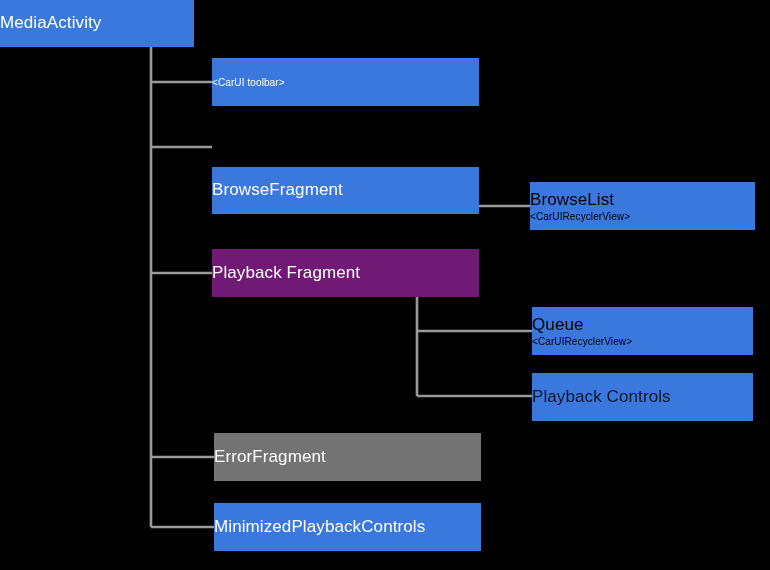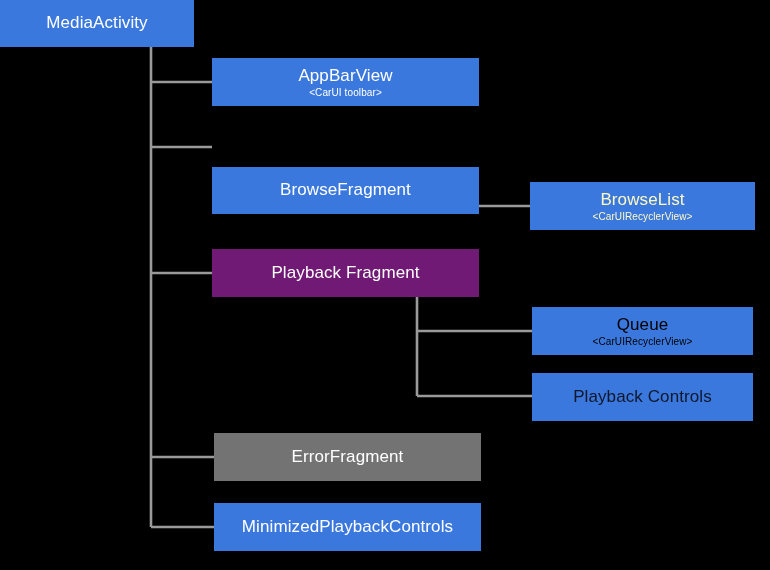--- a/index.html
+++ b/index.html
@@ -16,21 +16,21 @@
     height: 570px;
     background: #000000;
     overflow: hidden;
   }
   .node {
     position: absolute;
     background: #3b78dd;
     color: #ffffff;
     display: flex;
     flex-direction: column;
-    align-items: center;
+    align-items: flex-start;
     justify-content: center;
     box-sizing: border-box;
     text-align: center;
     line-height: 1.18;
   }
   .node .title {
     font-size: 17px;
     letter-spacing: 0.1px;
     white-space: nowrap;
   }
@@ -65,27 +65,26 @@
       <path d="M417,297 L417,396" stroke="#9a9a9a" stroke-width="2.6" fill="none" stroke-linecap="butt" stroke-linejoin="miter"></path>
       <path d="M417,331 L532,331" stroke="#9a9a9a" stroke-width="2.6" fill="none" stroke-linecap="butt" stroke-linejoin="miter"></path>
       <path d="M417,396 L532,396" stroke="#9a9a9a" stroke-width="2.6" fill="none" stroke-linecap="butt" stroke-linejoin="miter"></path>
     </svg>
 
   <div class="nodes">
       <div class="node" style="left: 0px; top: 0px; width: 194px; height: 47px; background: rgb(59, 120, 221); color: rgb(255, 255, 255);">
         <div class="title">MediaActivity</div>
       </div>
       <div class="node" style="left: 212px; top: 58px; width: 267px; height: 48px; background: rgb(59, 120, 221); color: rgb(255, 255, 255);">
-        <div class="title">AppBarView</div>
         <div class="subtitle">&lt;CarUI toolbar&gt;</div>
       </div>
       <div class="node" style="left: 212px; top: 124px; width: 267px; height: 47px; background: rgb(59, 120, 221); color: rgb(255, 255, 255); margin-top: 43px;">
         <div class="title">BrowseFragment</div>
       </div>
-      <div class="node" style="left: 530px; top: 182px; width: 225px; height: 48px; background: rgb(59, 120, 221); color: #fef9c3;">
+      <div class="node" style="left: 530px; top: 182px; width: 225px; height: 48px; background: rgb(59, 120, 221); color: #000000;">
         <div class="title">BrowseList</div>
         <div class="subtitle">&lt;CarUIRecyclerView&gt;</div>
       </div>
       <div class="node" style="left: 212px; top: 249px; width: 267px; height: 48px; background: #701a75; color: rgb(255, 255, 255);">
         <div class="title">Playback Fragment</div>
       </div>
       <div class="node" style="left: 532px; top: 307px; width: 221px; height: 48px; background: rgb(59, 120, 221); color: #000000;">
         <div class="title">Queue</div>
         <div class="subtitle">&lt;CarUIRecyclerView&gt;</div>
       </div>

